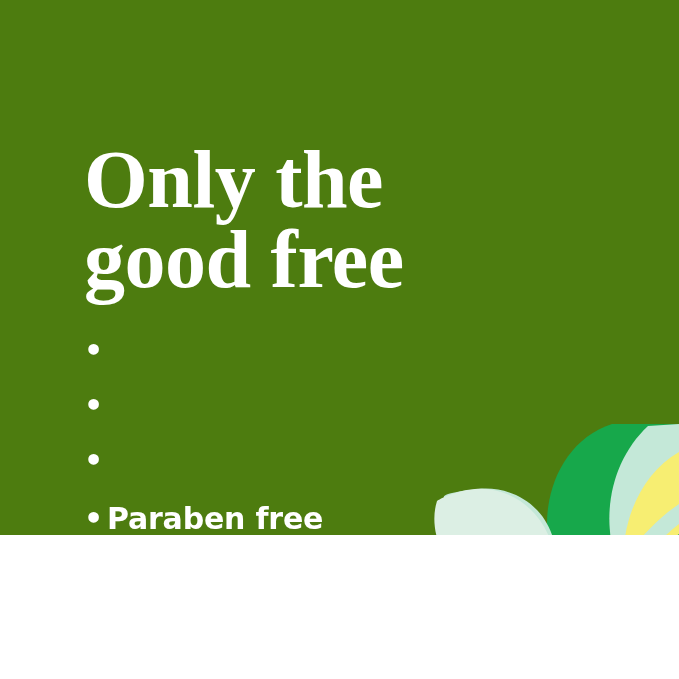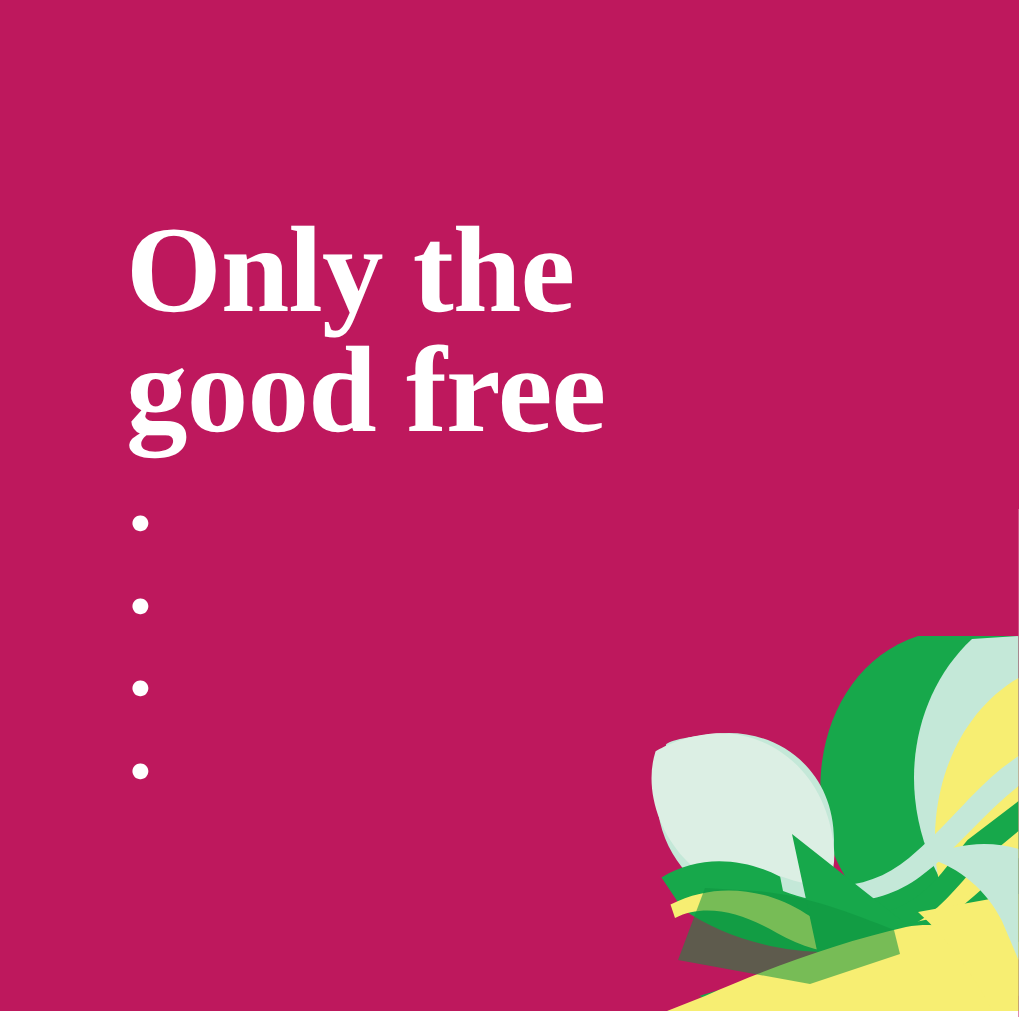--- a/index.html
+++ b/index.html
@@ -8,22 +8,22 @@
   }
   body {
     width: 679px;
     height: 679px;
     overflow: hidden;
     font-family: "Liberation Sans", sans-serif;
   }
   #banner {
     position: relative;
     width: 679px;
-    height: 674px;
-    background: #be185d;
+    height: 535px;
+    background: #4d7c0f;
     overflow: hidden;
   }
   #decor {
     position: absolute;
     left: 0;
     top: 0;
     width: 679px;
     height: 679px;
     pointer-events: none;
   }
@@ -138,17 +138,18 @@
         <span class="bullet-dot">•</span>
       </li>
       <li class="bullet-item">
         <span class="bullet-dot">•</span>
       </li>
       <li class="bullet-item">
         <span class="bullet-dot">•</span>
       </li>
       <li class="bullet-item">
         <span class="bullet-dot">•</span>
+        <span class="bullet-label">Paraben free</span>
       </li>
     </ul>
 
   </div>
 </div>
 
 </body></html>

